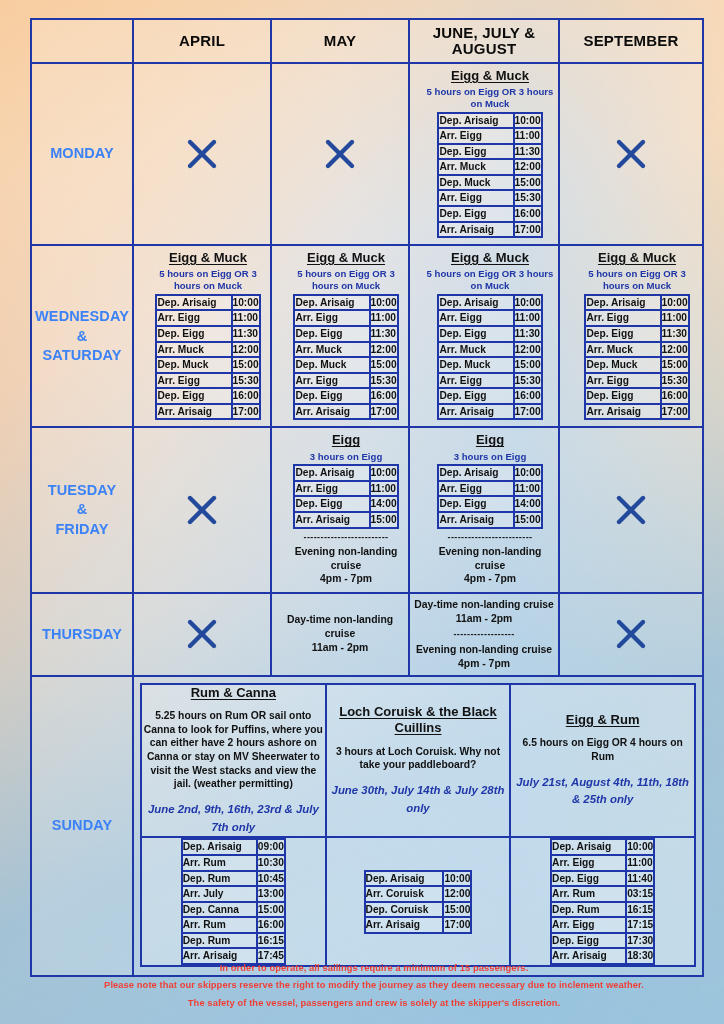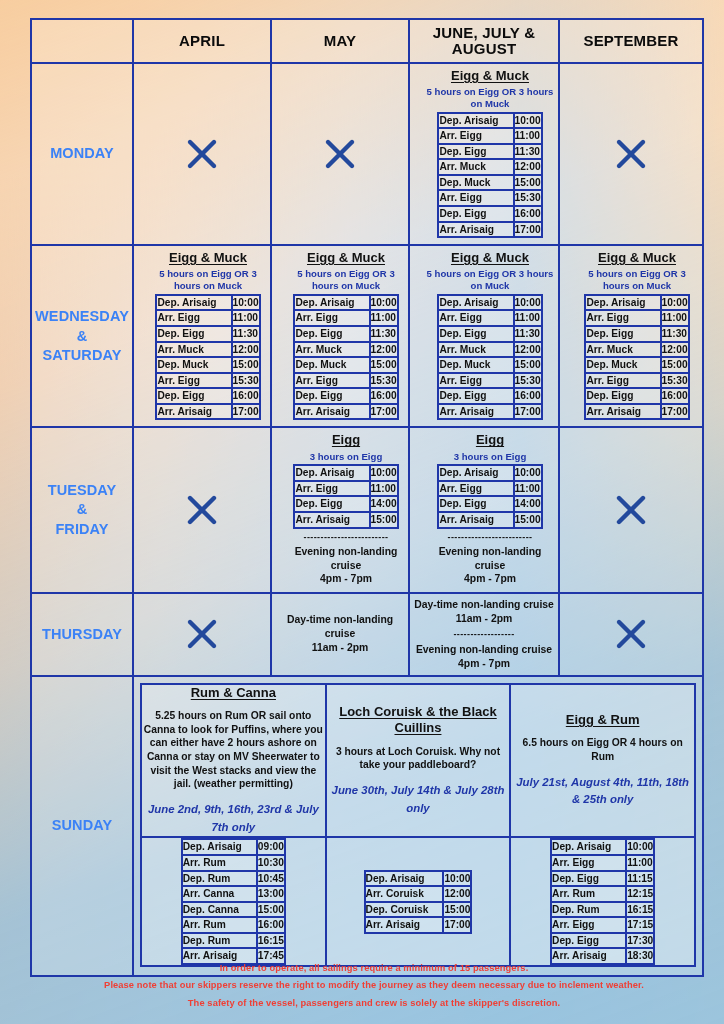--- a/index.html
+++ b/index.html
@@ -551,21 +551,21 @@
                           </tr>
                           <tr>
                             <td class="leg">Arr. Rum</td>
                             <td class="tm">10:30</td>
                           </tr>
                           <tr>
                             <td class="leg">Dep. Rum</td>
                             <td class="tm">10:45</td>
                           </tr>
                           <tr>
-                            <td class="leg">Arr. Canna</td>
+                            <td class="leg">Arr. July</td>
                             <td class="tm">13:00</td>
                           </tr>
                           <tr>
                             <td class="leg">Dep. Canna</td>
                             <td class="tm">15:00</td>
                           </tr>
                           <tr>
                             <td class="leg">Arr. Rum</td>
                             <td class="tm">16:00</td>
                           </tr>
@@ -612,25 +612,25 @@
                           <tr>
                             <td class="leg">Dep. Arisaig</td>
                             <td class="tm">10:00</td>
                           </tr>
                           <tr>
                             <td class="leg">Arr. Eigg</td>
                             <td class="tm">11:00</td>
                           </tr>
                           <tr>
                             <td class="leg">Dep. Eigg</td>
-                            <td class="tm">11:15</td>
+                            <td class="tm">11:40</td>
                           </tr>
                           <tr>
                             <td class="leg">Arr. Rum</td>
-                            <td class="tm">12:15</td>
+                            <td class="tm">03:15</td>
                           </tr>
                           <tr>
                             <td class="leg">Dep. Rum</td>
                             <td class="tm">16:15</td>
                           </tr>
                           <tr>
                             <td class="leg">Arr. Eigg</td>
                             <td class="tm">17:15</td>
                           </tr>
                           <tr>

